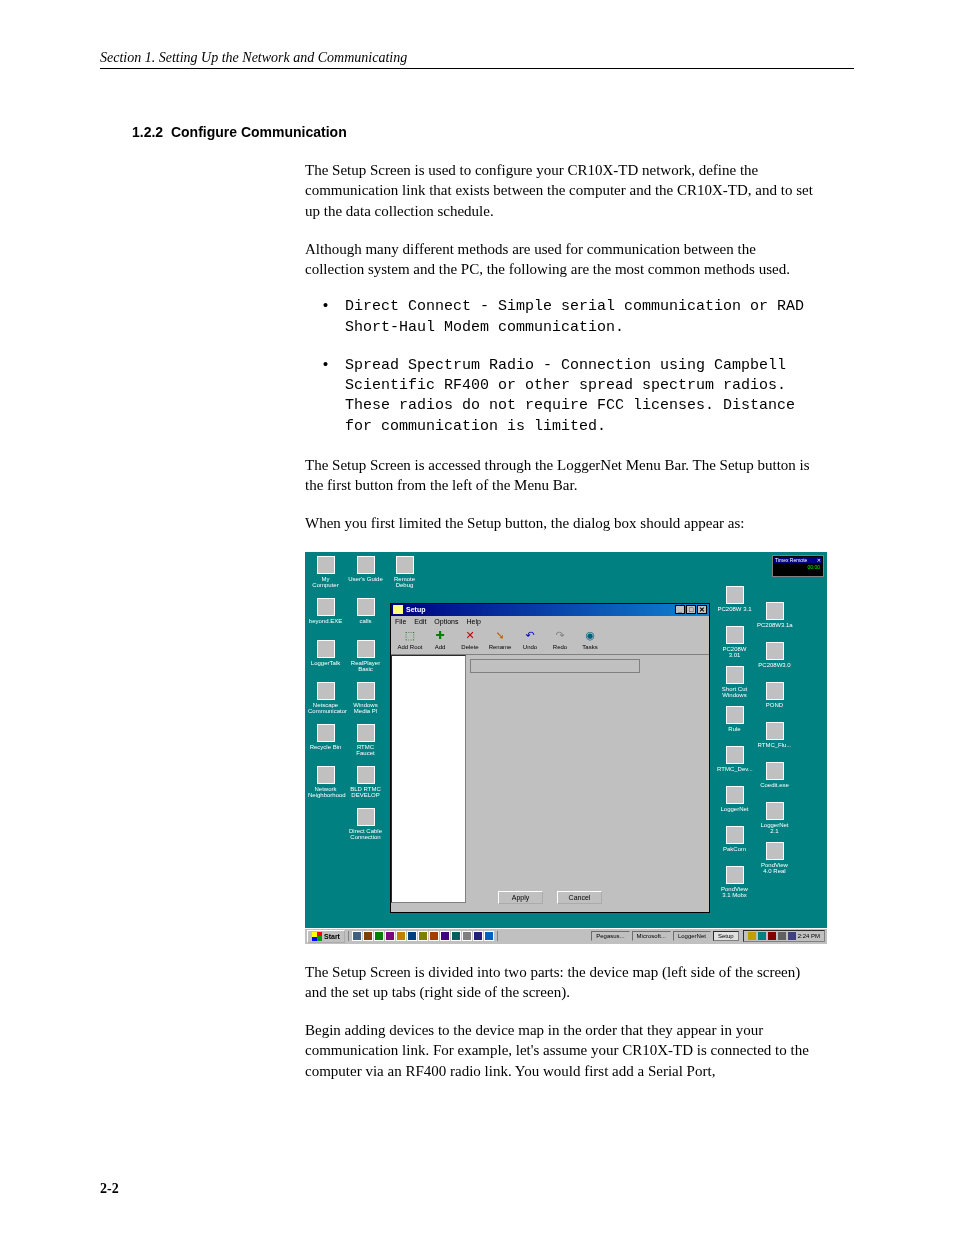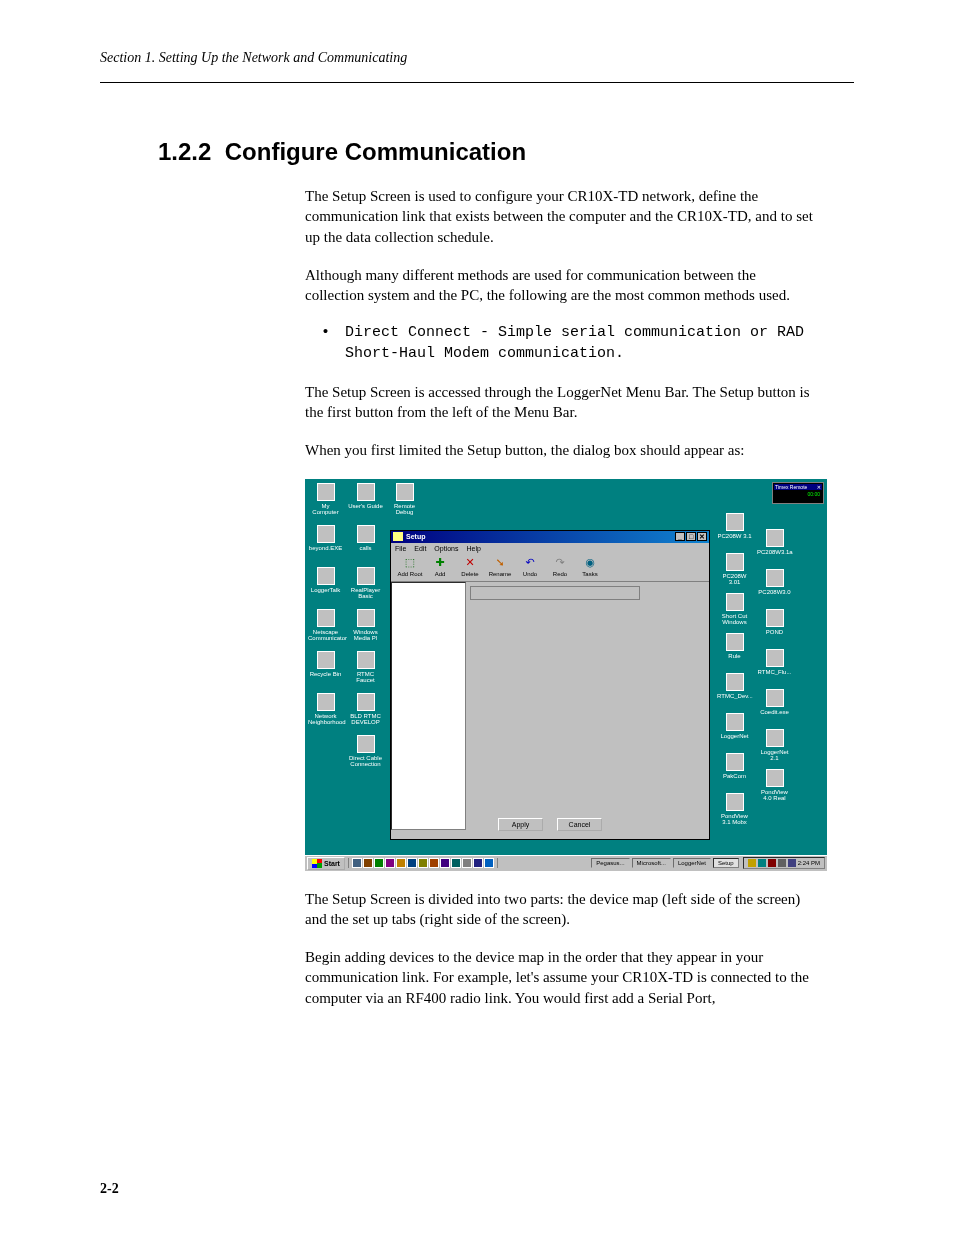--- a/index.html
+++ b/index.html
@@ -13,31 +13,31 @@
       color: #000;
       background: #fff;
       width: 954px;
       height: 1235px;
       position: relative;
       padding: 50px 100px 40px 100px;
     }
     .header-line {
       border-bottom: 1px solid #000;
       margin-bottom: 55px;
-      padding-bottom: 16px;
+      padding-bottom: 2px;
     }
     .running-header {
       font-style: italic;
       font-size: 14px;
     }
     .section-heading {
       font-family: Arial, Helvetica, sans-serif;
-      font-size: 24px;
+      font-size: 14px;
       font-weight: bold;
-      margin-left: 58px;
+      margin-left: 32px;
       margin-bottom: 20px;
     }
     .body-text {
       margin-left: 205px;
       margin-right: 40px;
       margin-bottom: 18px;
       line-height: 1.35;
     }
     .bullet-list {
       margin-left: 205px;
@@ -308,20 +308,21 @@
 <h2 class="section-heading">
   <span>1.2.2</span>&nbsp;
   <span>Configure Communication</span>
 </h2>
 
 <p class="body-text">The Setup Screen is used to configure your CR10X-TD network, define the communication link that exists between the computer and the CR10X-TD, and to set up the data collection schedule.</p>
 <p class="body-text">Although many different methods are used for communication between the collection system and the PC, the following are the most common methods used.</p>
 
 <ul class="bullet-list">
   <li>Direct Connect - Simple serial communication or RAD Short-Haul Modem communication.</li>
+  <li>Spread Spectrum Radio - Connection using Campbell Scientific RF400 or other spread spectrum radios.  These radios do not require FCC licenses.  Distance for communication is limited.</li>
 </ul>
 
 <p class="body-text">The Setup Screen is accessed through the LoggerNet Menu Bar.  The Setup button is the first button from the left of the Menu Bar.</p>
 <p class="body-text">When you first limited the Setup button, the dialog box should appear as:</p>
 
 <div class="screenshot">
 
   <div class="clock-widget">
     <div class="clock-title">
       <span>Timex Remote</span>

